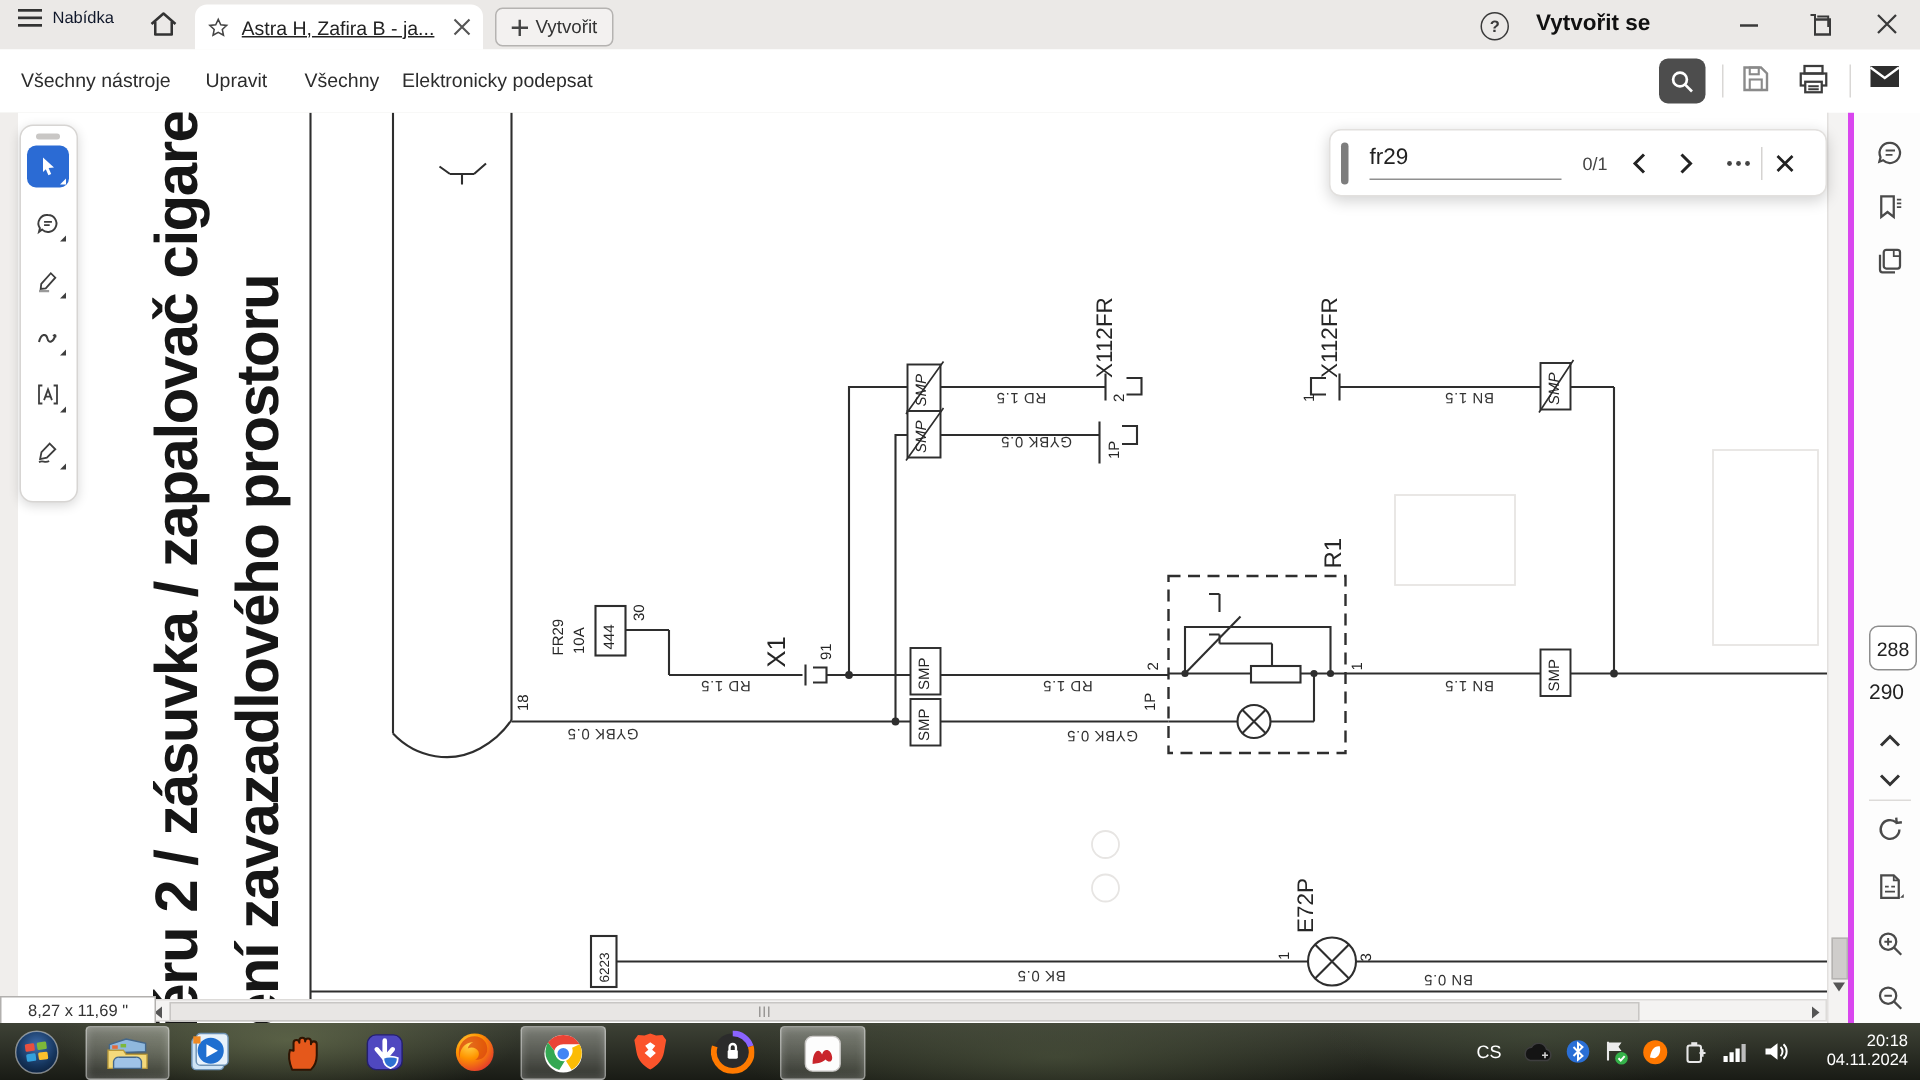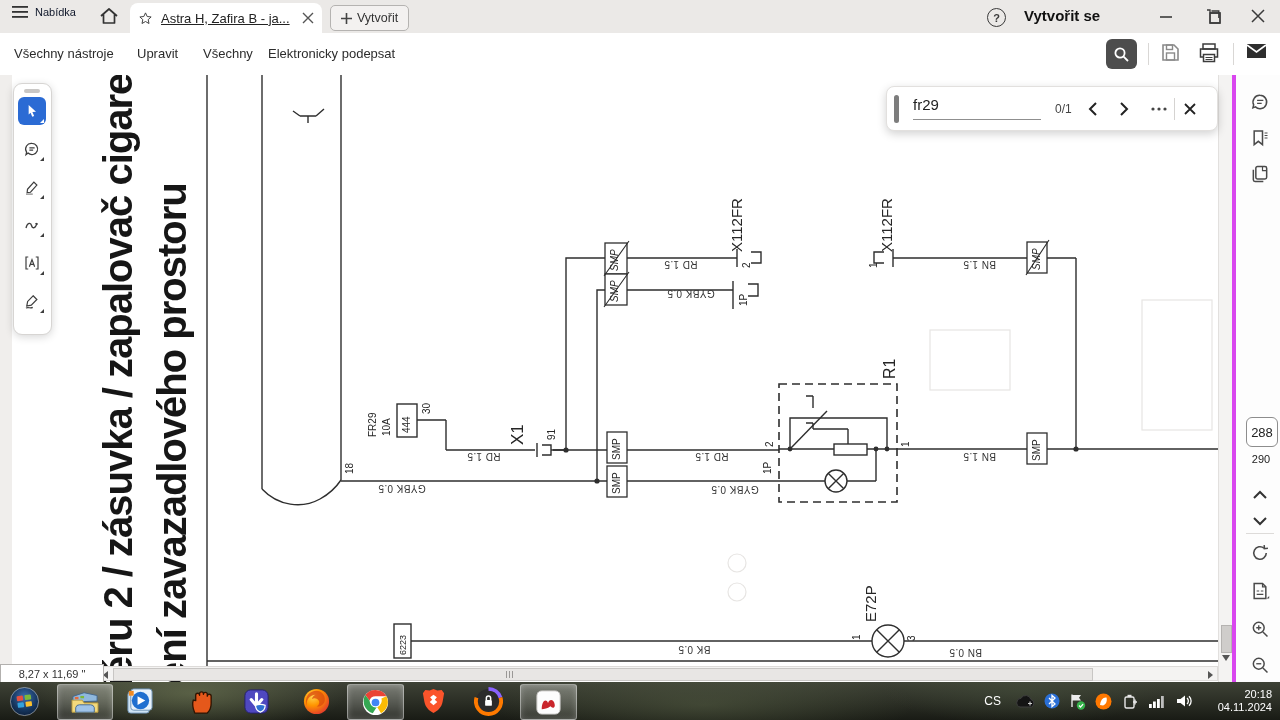--- a/index.html
+++ b/index.html
@@ -55,21 +55,21 @@
   .squery{margin-left:14px;width:128px;font-size:15px;color:#222;border-bottom:1px solid #8f8f8f;
       padding-bottom:6px;line-height:16px;}
   .scount{font-size:12px;color:#444;margin-left:14px;}
   .sbtn{width:26px;height:26px;display:flex;align-items:center;justify-content:center;color:#222;}
   .sdiv{width:1px;height:22px;background:#d5d3d1;margin:0 2px;}
   
   .rpanel{position:absolute;left:1232px;top:0;width:48px;height:607px;background:#fdfdfd;border-left:4px solid #d946ef;z-index:4;}
   .rp-icon{position:absolute;left:14px;}
   .pagebox{position:absolute;left:10px;top:342px;width:30px;height:28px;border:1.5px solid #8d8d8d;border-radius:6px;
       display:flex;align-items:center;justify-content:center;font-size:13px;color:#222;background:#fff;}
-  .pagenext{position:absolute;left:10px;top:378px;width:30px;text-align:center;font-size:11px;color:#222;}
+  .pagenext{position:absolute;left:10px;top:378px;width:30px;font-size:14px;color:#222;}
   .rp-div{position:absolute;left:10px;top:458px;width:28px;height:1px;background:#dddbd9;}
   
   .vscroll{position:absolute;left:1218px;top:0;width:14px;height:607px;background:#f4f3f2;border-left:1px solid #e2e0de;z-index:4;}
   .vthumb{position:absolute;left:2px;top:550px;width:9px;height:26px;background:#cfcdcb;border:1px solid #b5b3b1;}
   .varrow{position:absolute;left:3px;top:580px;width:0;height:0;border-left:4px solid transparent;
       border-right:4px solid transparent;border-top:6px solid #555;}
   .hscroll{position:absolute;left:98px;top:591px;width:1120px;height:15px;background:#f4f3f2;border:1px solid #dddbd9;
       box-sizing:border-box;z-index:4;}
   .hthumb{position:absolute;left:14px;top:1px;width:978px;height:11px;background:#e8e6e4;border:1px solid #c8c6c4;}
   .hgrip{position:absolute;left:392px;top:2px;display:flex;gap:2px;}

